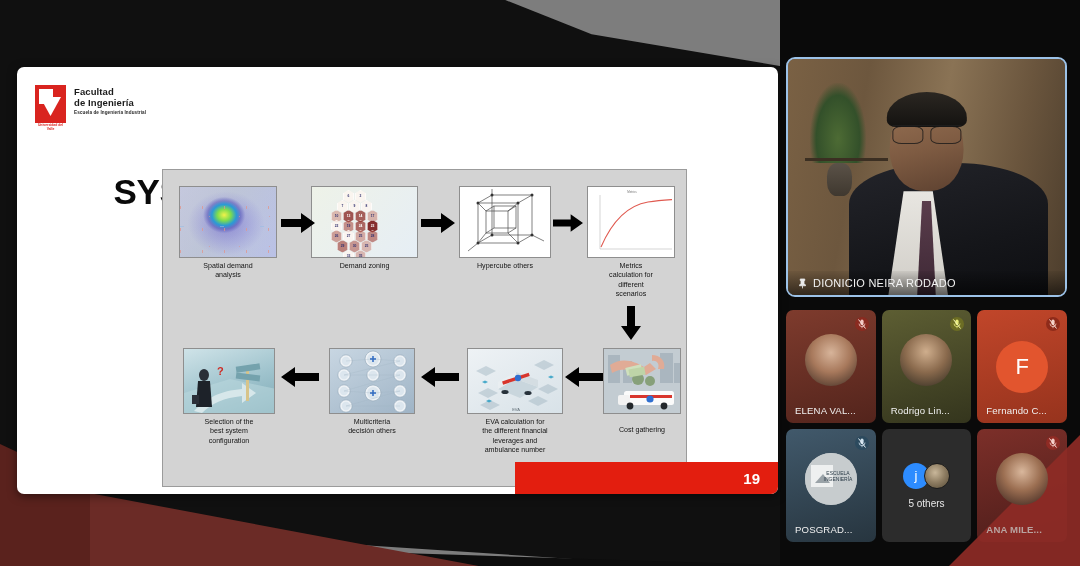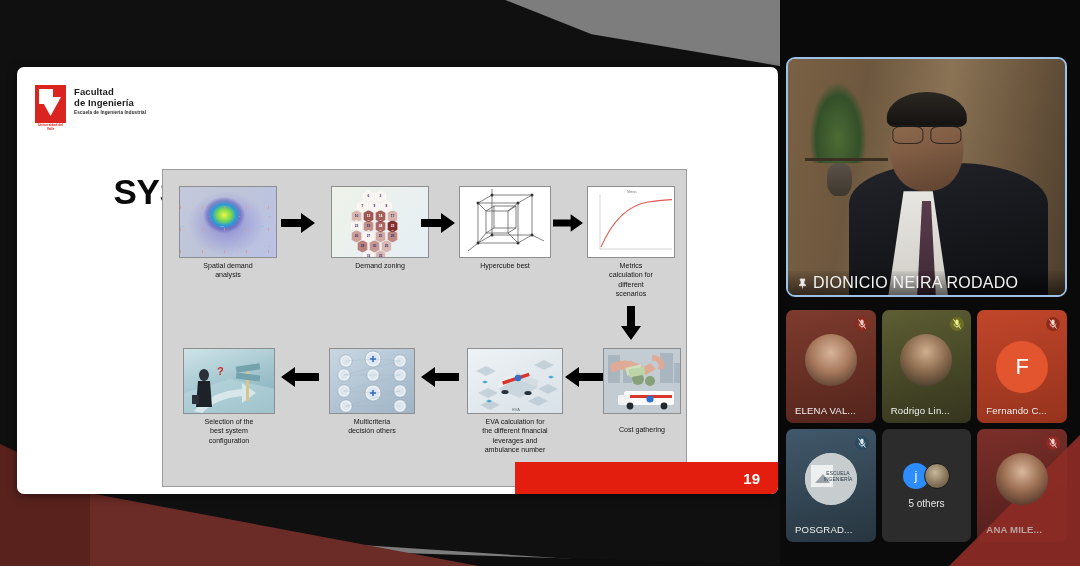--- a/index.html
+++ b/index.html
@@ -193,21 +193,21 @@
   .spk-glasses::before, .spk-glasses::after {
     content:""; position:absolute; top:0; width:42%; height:100%;
     border:1.5px solid rgba(25,25,25,.8); border-radius:30%;
   }
   .spk-glasses::before { left:0; }
   .spk-glasses::after { right:0; }
   .spk-namebar {
     position:absolute; left:0; bottom:0; width:100%; height:24px;
     display:flex; align-items:center; gap:6px; padding-left:10px;
     background:linear-gradient(rgba(0,0,0,.05),rgba(0,0,0,.55));
-    color:#f2f2f2; font-size:16px; letter-spacing:.25px;
+    color:#f2f2f2; font-size:11px; letter-spacing:.25px;
   }
   .pin-icon { width:9px; height:11px; flex:none; }
 
   .tiles {
     position:absolute; left:786px; top:310px; width:281px; height:232px;
     display:grid; grid-template-columns:repeat(3, 1fr); grid-template-rows:repeat(2, 1fr);
     gap:6px;
   }
   .tile {
     position:relative; border-radius:7px; overflow:hidden;
@@ -273,21 +273,21 @@
     <div class="diagram">
 
       <div class="node" style="left:16px; top:16px; width:98px;">
         <div class="node-img" style="height:72px;">
           <div class="g-heat"></div>
         </div>
         <div class="node-label" style="white-space:pre-line;">Spatial demand
 analysis</div>
       </div>
 
-      <div class="node" style="left:168px; top:16px; width:98px;">
+      <div class="node" style="left:148px; top:16px; width:107px;">
         <div class="node-img" style="height:72px;">
           <div class="g-hex">
               <div class="hexwrap" id="hexwrap">
                 <div class="hex" style="left: 31px; top: 3px; background: rgba(255, 246, 240, 0.75); color: rgb(49, 49, 110); border: 0.4px solid rgba(255, 255, 255, 0.6);">6</div>
                 <div class="hex" style="left: 43px; top: 3px; background: rgba(255, 246, 240, 0.75); color: rgb(49, 49, 110); border: 0.4px solid rgba(255, 255, 255, 0.6);">2</div>
                 <div class="hex" style="left: 25px; top: 13px; background: rgba(255, 246, 240, 0.75); color: rgb(49, 49, 110); border: 0.4px solid rgba(255, 255, 255, 0.6);">7</div>
                 <div class="hex" style="left: 37px; top: 13px; background: rgba(255, 246, 240, 0.75); color: rgb(49, 49, 110); border: 0.4px solid rgba(255, 255, 255, 0.6);">9</div>
                 <div class="hex" style="left: 49px; top: 13px; background: rgba(255, 246, 240, 0.75); color: rgb(49, 49, 110); border: 0.4px solid rgba(255, 255, 255, 0.6);">8</div>
                 <div class="hex" style="left: 19px; top: 23px; background: rgba(192, 102, 88, 0.41); color: rgb(49, 49, 110); border: 0.4px solid rgba(255, 255, 255, 0.6);">10</div>
                 <div class="hex" style="left: 31px; top: 23px; background: rgba(140, 46, 43, 0.8); color: rgb(255, 255, 255); border: 0.4px solid rgba(255, 255, 255, 0.6);">13</div>
@@ -343,21 +343,21 @@
                 <circle cx="18" cy="56" r="1.5"></circle>
                   <circle cx="58" cy="56" r="1.5"></circle>
                 <circle cx="32" cy="8" r="1.5"></circle>
                   <circle cx="72" cy="8" r="1.5"></circle>
                 <circle cx="32" cy="48" r="1.5"></circle>
                   <circle cx="72" cy="48" r="1.5"></circle>
               </g>
             </svg>
           </div>
         </div>
-        <div class="node-label" style="white-space:pre-line;">Hypercube best</div>
+        <div class="node-label" style="white-space:pre-line;">Hypercube others</div>
       </div>
 
       <div class="node" style="left:424px; top:16px; width:88px;">
         <div class="node-img" style="height:72px;">
           <div class="g-curve">
             <svg width="88" height="72" viewBox="0 0 88 72">
               <rect x="0" y="0" width="88" height="72" fill="#fff"></rect>
               <line x1="12" y1="62" x2="84" y2="62" stroke="#bbb" stroke-width="0.6"></line>
               <line x1="12" y1="8" x2="12" y2="62" stroke="#bbb" stroke-width="0.6"></line>
               <path d="M13,60 C26,30 42,18 60,15 C70,13.5 78,13 84,12.6" fill="none" stroke="#e05a50" stroke-width="1.1"></path>

